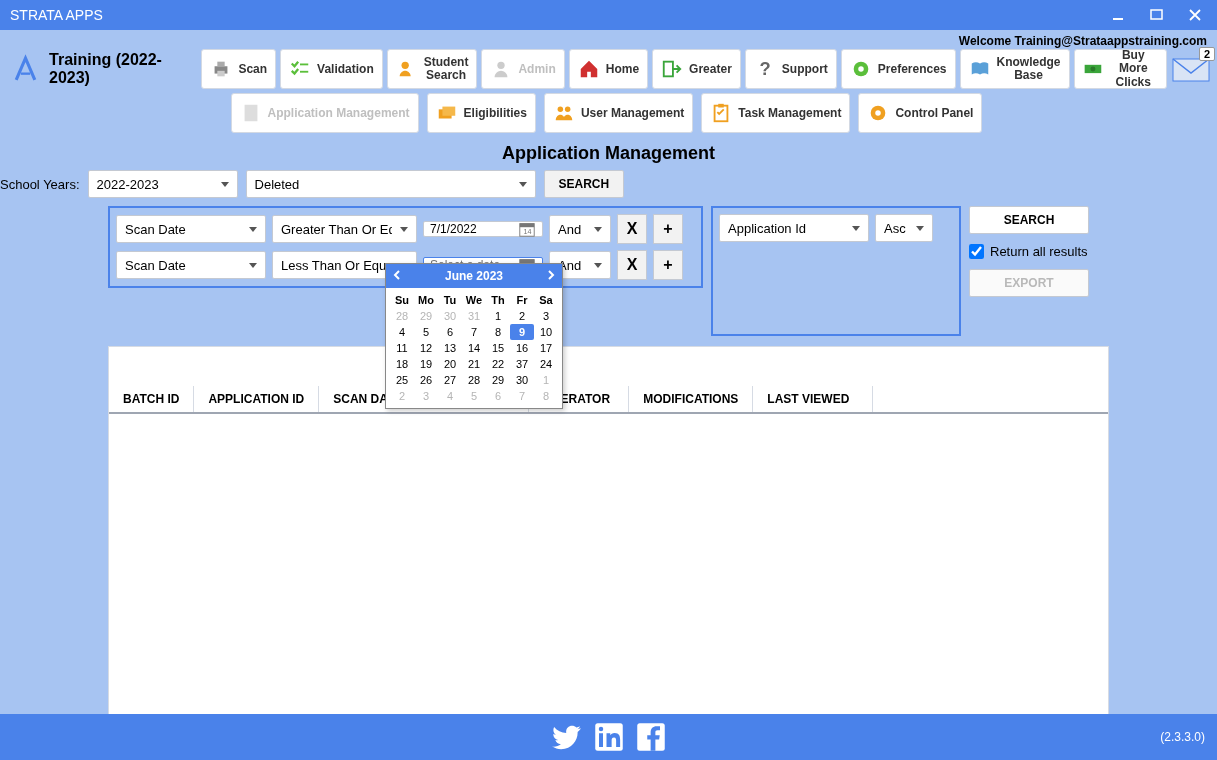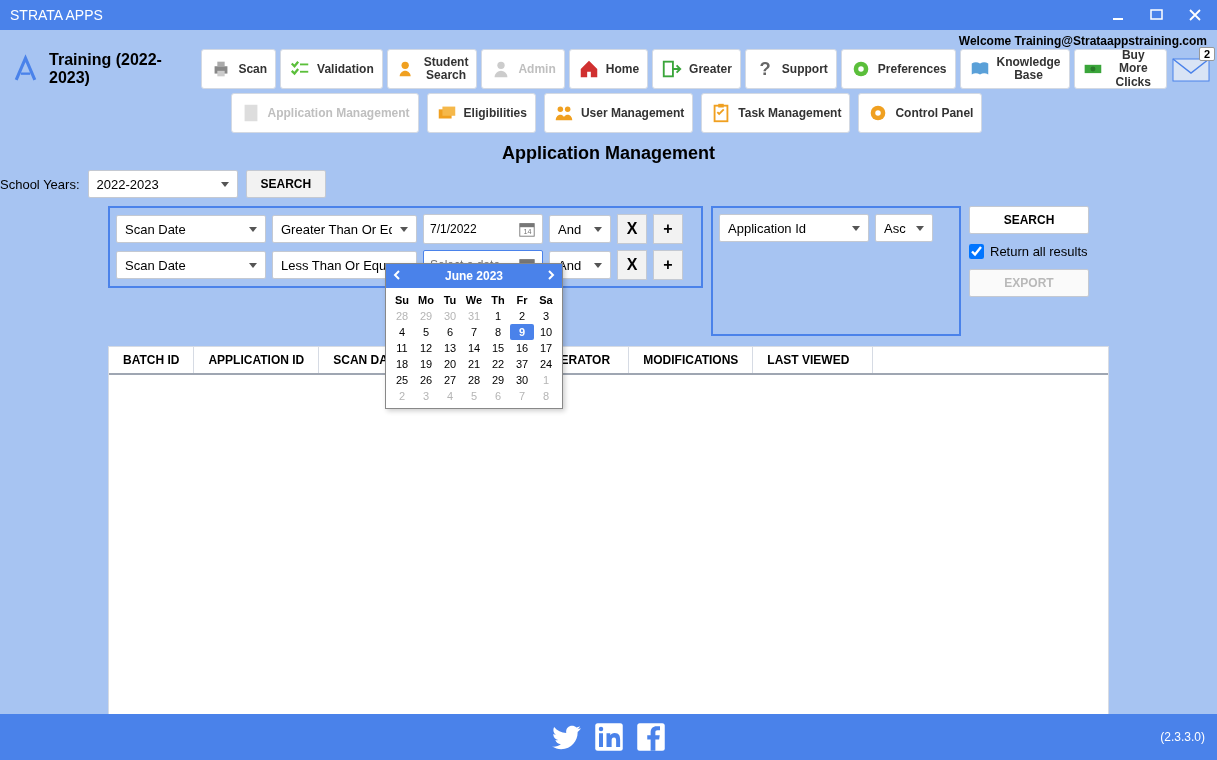--- a/index.html
+++ b/index.html
@@ -37,21 +37,21 @@
   .btn { background: #f2f2f2; border: 1px solid #c4c9d2; height: 28px; padding: 0 14px; font-weight: 700; font-size: 12px; cursor: pointer; border-radius: 2px; }
   .btn.wide { width: 120px; }
   .btn:disabled, .btn.disabled { color: #b9b9b9; background: #fafafa; }
 
   .filter-panels { display: flex; gap: 8px; padding: 0 8px; align-items: flex-start; margin: 0 100px 10px 100px; }
   .panel { border: 2px solid #4a82ea; background: #a7c4f2; padding: 6px; }
   .panel-left { flex: 1; }
   .panel-row { display: flex; gap: 6px; margin-bottom: 6px; align-items: center; }
   .panel-row:last-child { margin-bottom: 0; }
   .sq-btn { width: 30px; height: 30px; background: #f2f2f2; border: 1px solid #c4c9d2; display: flex; align-items: center; justify-content: center; font-weight: 700; font-size: 16px; cursor: pointer; }
-  .date-input { background: #fff; border: 1px solid #c4c9d2; height: 30px; display: flex; align-items: center; padding: 0 6px; border-radius: 2px; width: 120px; position: relative; }
+  .date-input { background: #fff; border: 1px solid #c4c9d2; height: 16px; display: flex; align-items: center; padding: 0 6px; border-radius: 2px; width: 120px; position: relative; }
   .date-input input { border: none; outline: none; width: 78px; font-size: 12px; }
   .date-input.active { border: 1px solid #4a82ea; }
   .cal-icon { width: 18px; height: 18px; margin-left: auto; }
 
   .panel-mid { width: 250px; height:130px; }
   .panel-right-col { display: flex; flex-direction: column; gap: 10px; width: 140px; }
   .checkbox-row { display: flex; align-items: flex-start; gap: 6px; font-size: 13px; }
   .checkbox-row input { width: 15px; height: 15px; }
 
   
@@ -60,21 +60,21 @@
   .cal-nav { cursor: pointer; }
   .cal-nav svg { width: 10px; height: 10px; fill: #fff; }
   .cal-grid { display: grid; grid-template-columns: repeat(7, 1fr); text-align: center; font-size: 11px; padding: 4px; }
   .cal-dow { font-weight: 700; padding: 2px 0; }
   .cal-day { padding: 2px 0; cursor: pointer; }
   .cal-day.out { color: #b5b5b5; }
   .cal-day.today { background: #4a82ea; color: #fff; font-weight: 700; border-radius: 2px; }
 
   
   .results-area { background: #fff; margin: 0 108px; height: 370px; border: 1px solid #d6dbe4; }
-  .results-header { display: flex; border-bottom: 2px solid #9fa6b2; }
+  .results-header { display: flex; border-bottom: 2px solid #9fa6b2; margin-top: 39px; }
   .rh-cell { padding: 6px 14px; font-weight: 700; font-size: 12px; border-right: 1px solid #d6dbe4; white-space: nowrap; }
 
   .footer { position: absolute; left: 0; right: 0; bottom: 0; height: 46px; background: #4a82ea; display: flex; align-items: center; justify-content: center; }
   .social-icons { display: flex; gap: 12px; }
   .social-icons svg { width: 30px; height: 30px; fill: #fff; }
   .version { position: absolute; right: 12px; font-size: 12px; color: #ffffff; }
 </style>
 </head>
 <body>
 
@@ -257,20 +257,24 @@
     <span class="label">Control Panel</span>
   </div>
 </div>
 
 <div class="page-title">Application Management</div>
 
 <div class="filter-row1">
   <span class="label-text">School Years:</span>
   <div class="select" style="width:150px">
     <span class="sval">2022-2023</span>
+      <span class="caret"></span>
+  </div>
+  <div class="select" style="width:290px">
+    <span class="sval">Deleted</span>
       <span class="caret"></span>
   </div>
   <button class="btn">SEARCH</button>
 </div>
 
 <div class="filter-panels">
   <div class="panel panel-left">
     <div class="panel-row">
       <div class="select" style="width:150px">
           <span class="sval">Scan Date</span>

